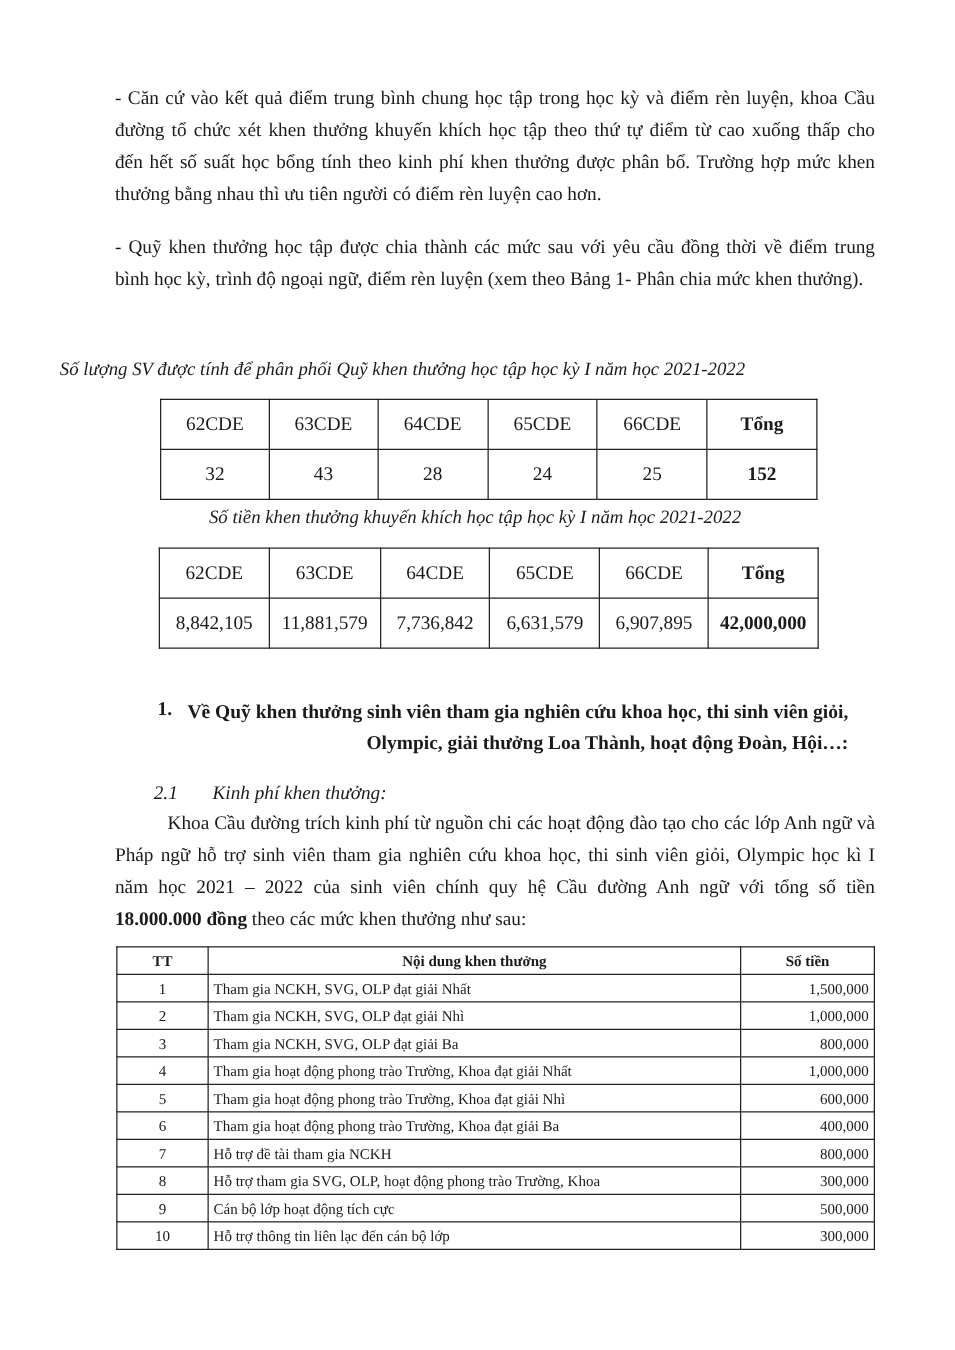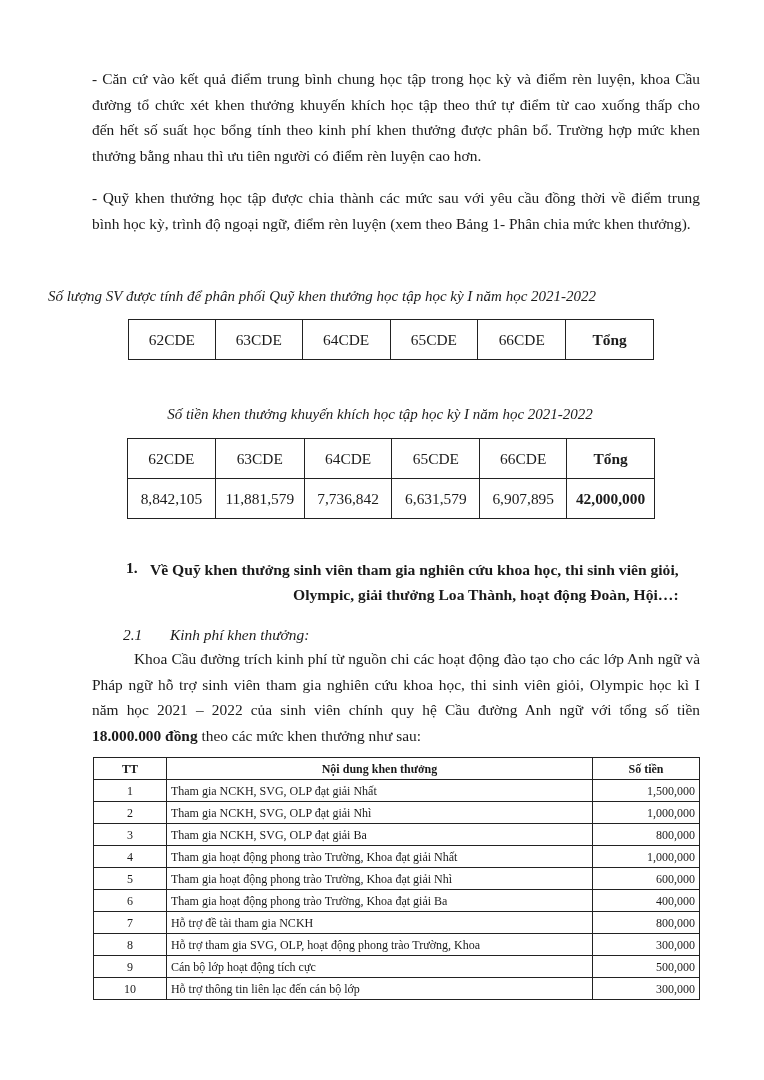--- a/index.html
+++ b/index.html
@@ -40,20 +40,28 @@
 
 <table class="t1" style="left:128px; top:319px; width:526px;">
   <tbody>
       <tr>
     <td style="width:87px">62CDE</td>
     <td style="width:87px">63CDE</td>
     <td style="width:88px">64CDE</td>
     <td style="width:88px">65CDE</td>
     <td style="width:88px">66CDE</td>
     <td style="width:88px" class="bold">Tổng</td>
+  </tr>
+  <tr>
+    <td>32</td>
+    <td>43</td>
+    <td>28</td>
+    <td>24</td>
+    <td>25</td>
+    <td class="bold">152</td>
   </tr>
 </tbody>
   </table>
 
 <div class="caption" style="left:0; width:760px; top:406px;">Số tiền khen thưởng khuyến khích học tập học kỳ I năm học 2021-2022</div>
 
 <table class="t2" style="left:127px; top:438px; width:528px;">
   <tbody>
       <tr>
     <td style="width:88px">62CDE</td>

